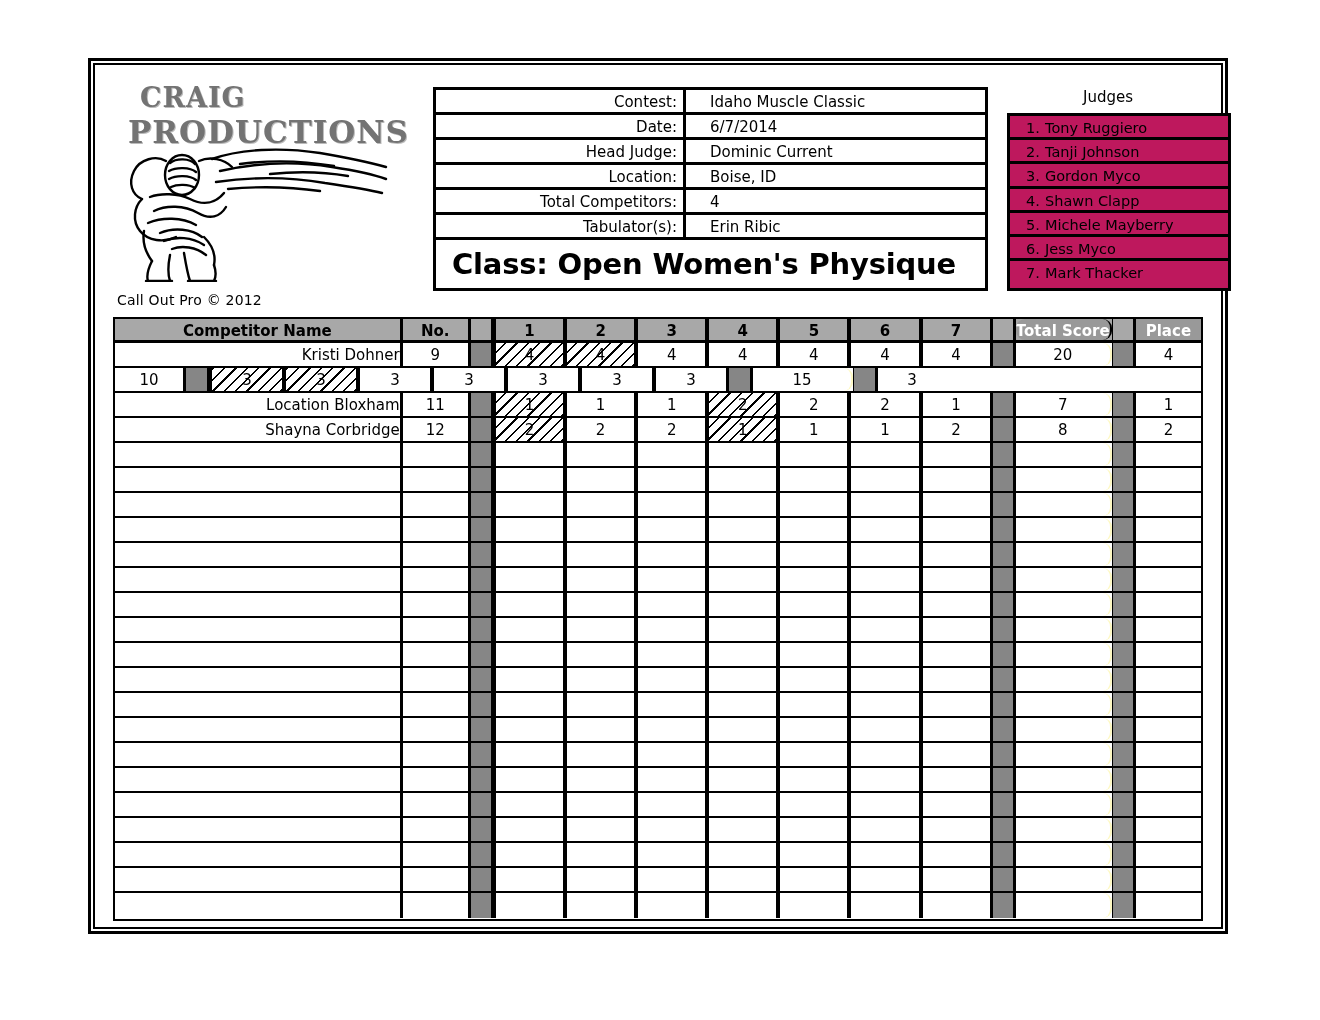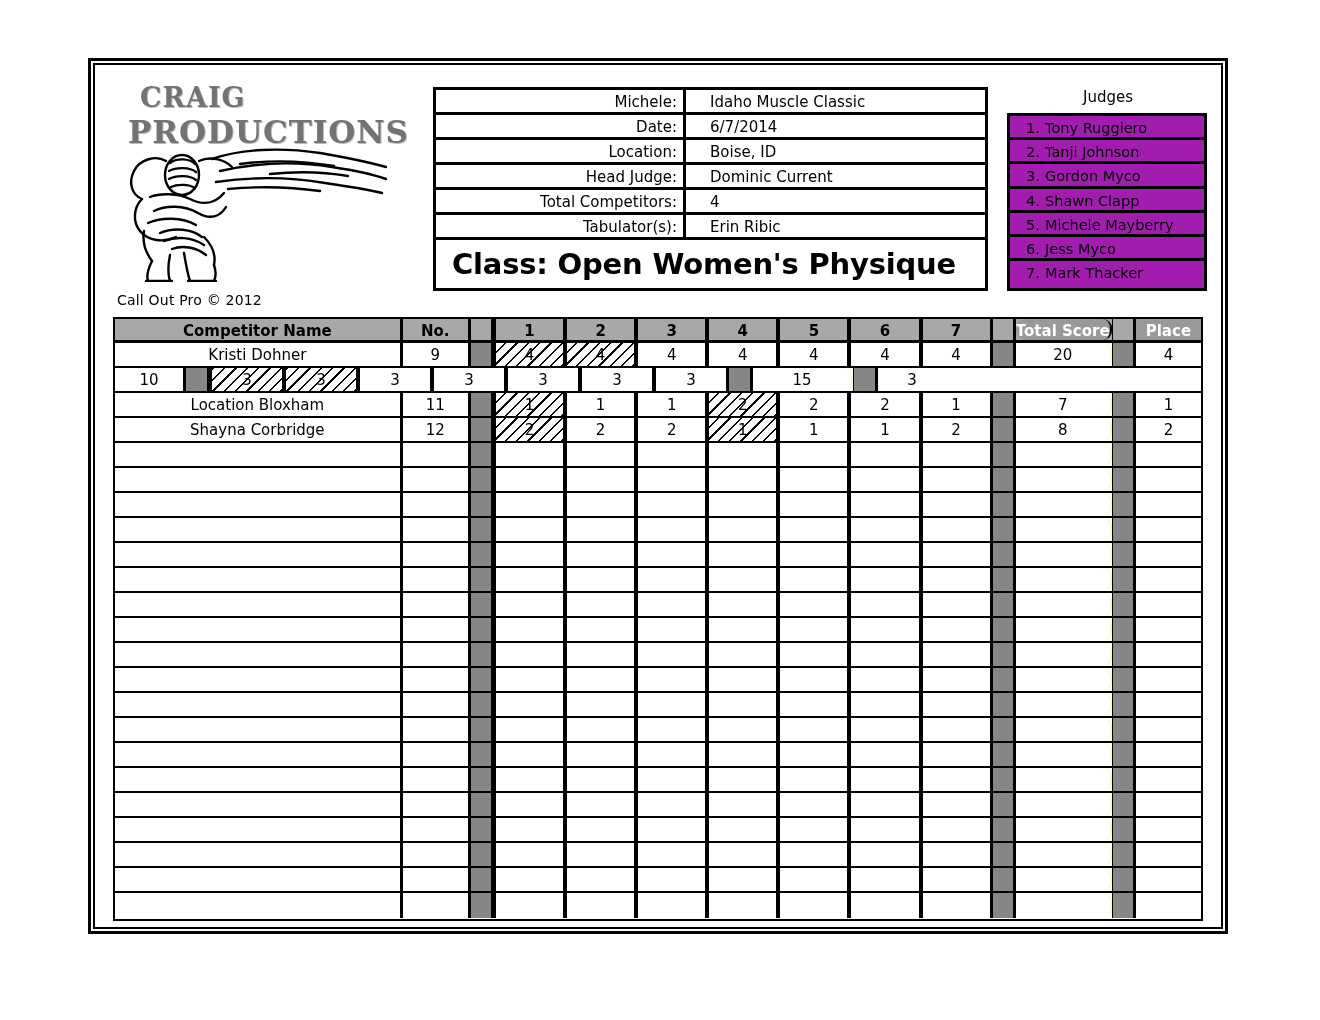--- a/index.html
+++ b/index.html
@@ -59,22 +59,22 @@
     font-size:29px;font-weight:bold;padding-left:16px;white-space:nowrap;
     letter-spacing:-.2px;
   }
 
   
   .judges-title{
     position:absolute;left:1008px;top:88px;width:200px;text-align:center;
     font-size:15px;
   }
   .judges-box{
-    position:absolute;left:1007px;top:113px;width:200px;height:178px;
-    border:3px solid #000;box-sizing:border-box;background:#a21caf;
+    position:absolute;left:1007px;top:113px;width:224px;height:178px;
+    border:3px solid #000;box-sizing:border-box;background:#be185d;
   }
   .judge-row{
     height:24.2px;box-sizing:border-box;border-bottom:3px solid #000;
     font-size:14.5px;line-height:24px;padding-left:16px;white-space:nowrap;
     overflow:hidden;
   }
   .judge-row:last-child{border-bottom:none;}
   .jn{display:inline-block;min-width:19px;}
 
   
@@ -101,21 +101,21 @@
     background:#a8a8a8;text-align:center;font-size:15px;font-weight:bold;line-height:24px;
   }
   .hrow .c-name{font-size:15px;}
   .hrow .c-sep{background:#a8a8a8;}
   .hrow .c-total,.hrow .c-place{
     background:#999999;color:#fff;text-align:center;font-weight:bold;font-size:15px;line-height:24px;
   }
   .hrow .c-j{border-left:2px solid #000;}
 
   
-  .drow .c-name{font-size:15px;line-height:25px;text-align:center;white-space:nowrap;}
+  .drow .c-name{font-size:15px;line-height:25px;text-align:right;white-space:nowrap;}
   .drow .c-no,.drow .c-j,.drow .c-total,.drow .c-place{
     text-align:center;font-size:15px;line-height:25px;
   }
   .drow .c-j{border-left:2px solid #000;}
   .drow .c-sep{background:#868686;}
 
   
   .hatch{
     background-image:repeating-linear-gradient(
       -45deg,
@@ -175,34 +175,34 @@
         <path d="M52 112 C62 108 76 110 86 118"></path>
         <path d="M44 104 C56 99 72 100 84 108"></path>
       </g>
     </svg>
   </div>
 
   <div class="callout-note">Call Out Pro © 2012</div>
 
   <div class="info-box">
     <div class="info-row">
-      <div class="info-label">Michele:</div>
+      <div class="info-label">Contest:</div>
       <div class="info-value">Idaho Muscle Classic</div>
     </div>
     <div class="info-row">
       <div class="info-label">Date:</div>
       <div class="info-value">6/7/2014</div>
     </div>
     <div class="info-row">
+      <div class="info-label">Head Judge:</div>
+      <div class="info-value">Dominic Current</div>
+    </div>
+    <div class="info-row">
       <div class="info-label">Location:</div>
       <div class="info-value">Boise, ID</div>
-    </div>
-    <div class="info-row">
-      <div class="info-label">Head Judge:</div>
-      <div class="info-value">Dominic Current</div>
     </div>
     <div class="info-row">
       <div class="info-label">Total Competitors:</div>
       <div class="info-value">4</div>
     </div>
     <div class="info-row">
       <div class="info-label">Tabulator(s):</div>
       <div class="info-value">Erin Ribic</div>
     </div>
     <div class="info-row class-row">

